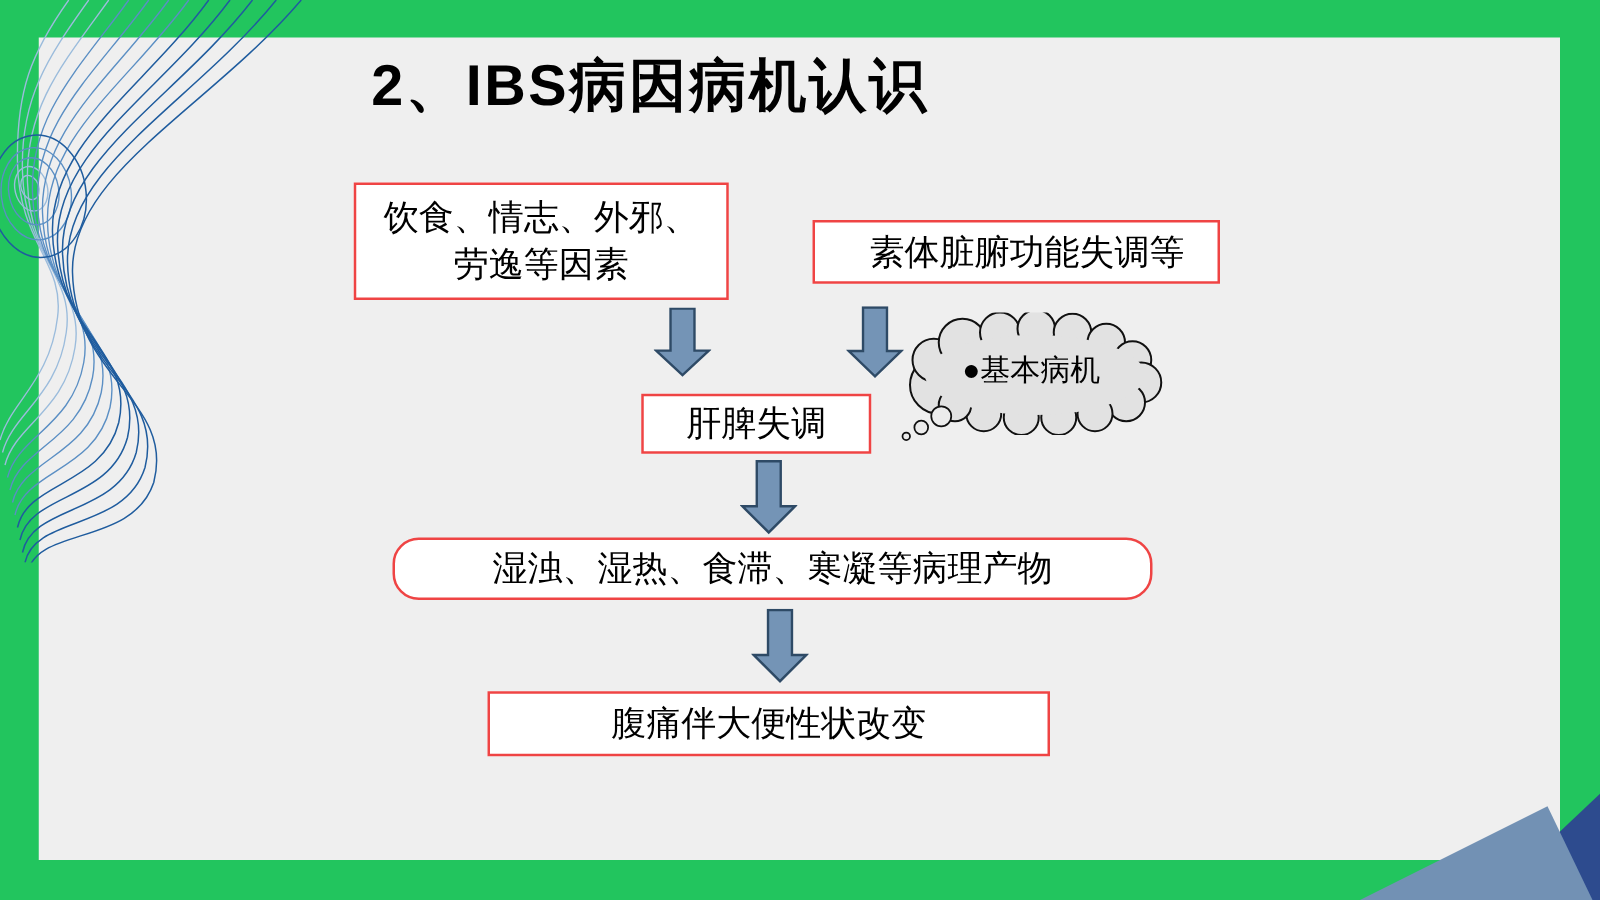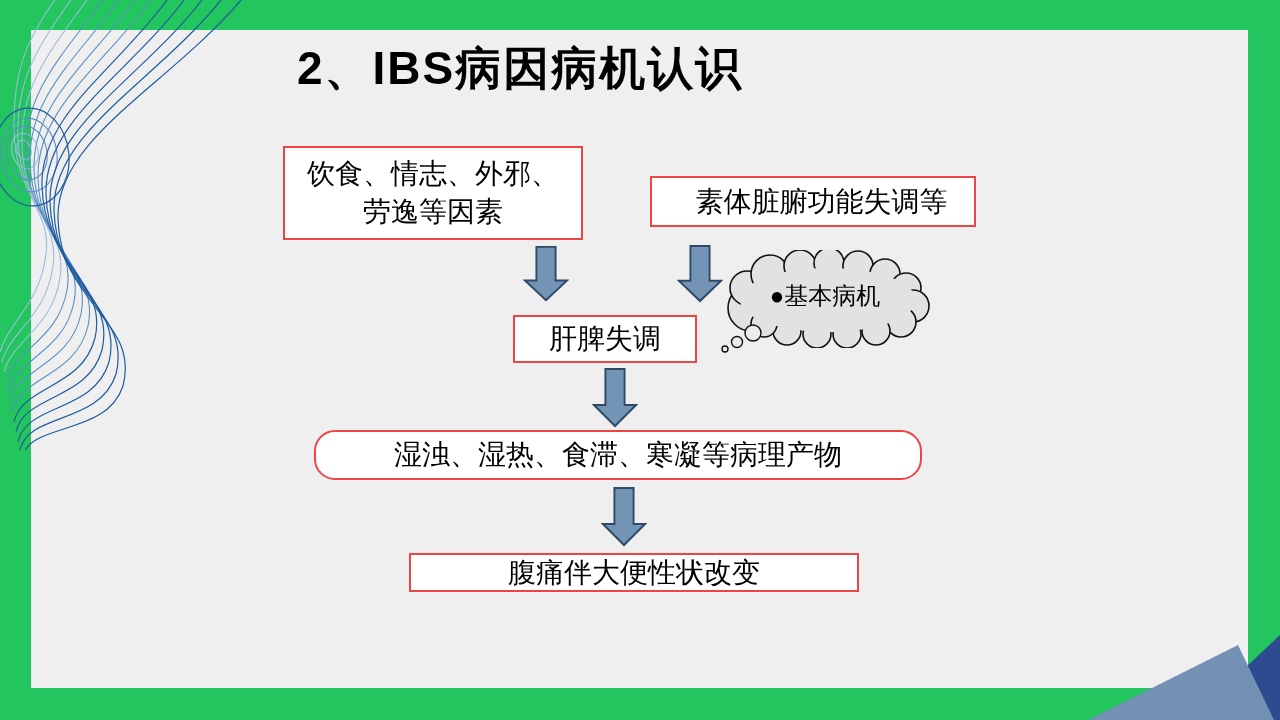--- a/index.html
+++ b/index.html
@@ -21,21 +21,21 @@
   .fbox{
     position:absolute;background:#ffffff;border:2px solid #ef4444;
     display:flex;align-items:center;justify-content:center;
     font-size:28px;color:#000;text-align:center;white-space:pre-line;
     line-height:1.35;box-sizing:border-box;
   }
   .box-causes{left:283px;top:146px;width:300px;height:94px;}
   .box-constitution{left:650px;top:176px;width:326px;height:51px;padding-left:17px;}
   .box-core{left:513px;top:315px;width:184px;height:48px;}
   .box-products{left:314px;top:430px;width:608px;height:50px;border-radius:21px;}
-  .box-outcome{left:390px;top:553px;width:450px;height:39px;margin-left:19px;}
+  .box-outcome{left:390px;top:553px;width:450px;height:52px;}
   .arrow{position:absolute;}
   .arrow-1{left:523px;top:246px;}
   .arrow-2{left:677px;top:245px;}
   .arrow-3{left:592px;top:368px;}
   .arrow-4{left:601px;top:487px;}
   .cloud-wrap{position:absolute;left:715px;top:250px;width:220px;height:98px;}
   .cloud-label{
     position:absolute;left:0;top:0;width:220px;height:92px;
     display:flex;align-items:center;justify-content:center;
     font-size:24px;color:#000;white-space:nowrap;

